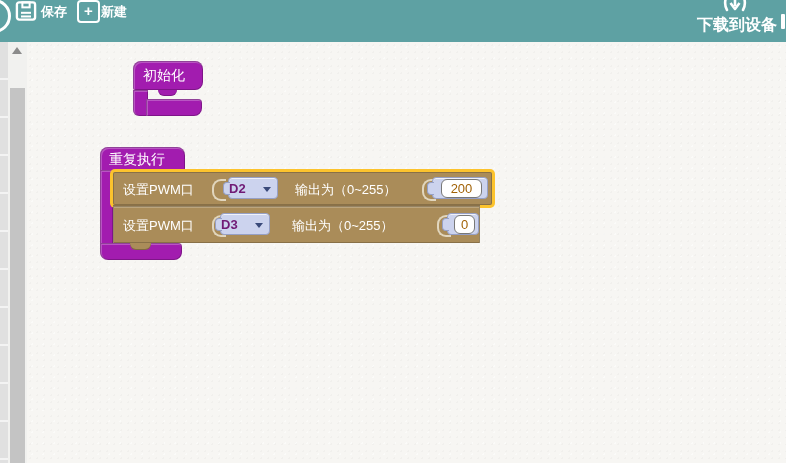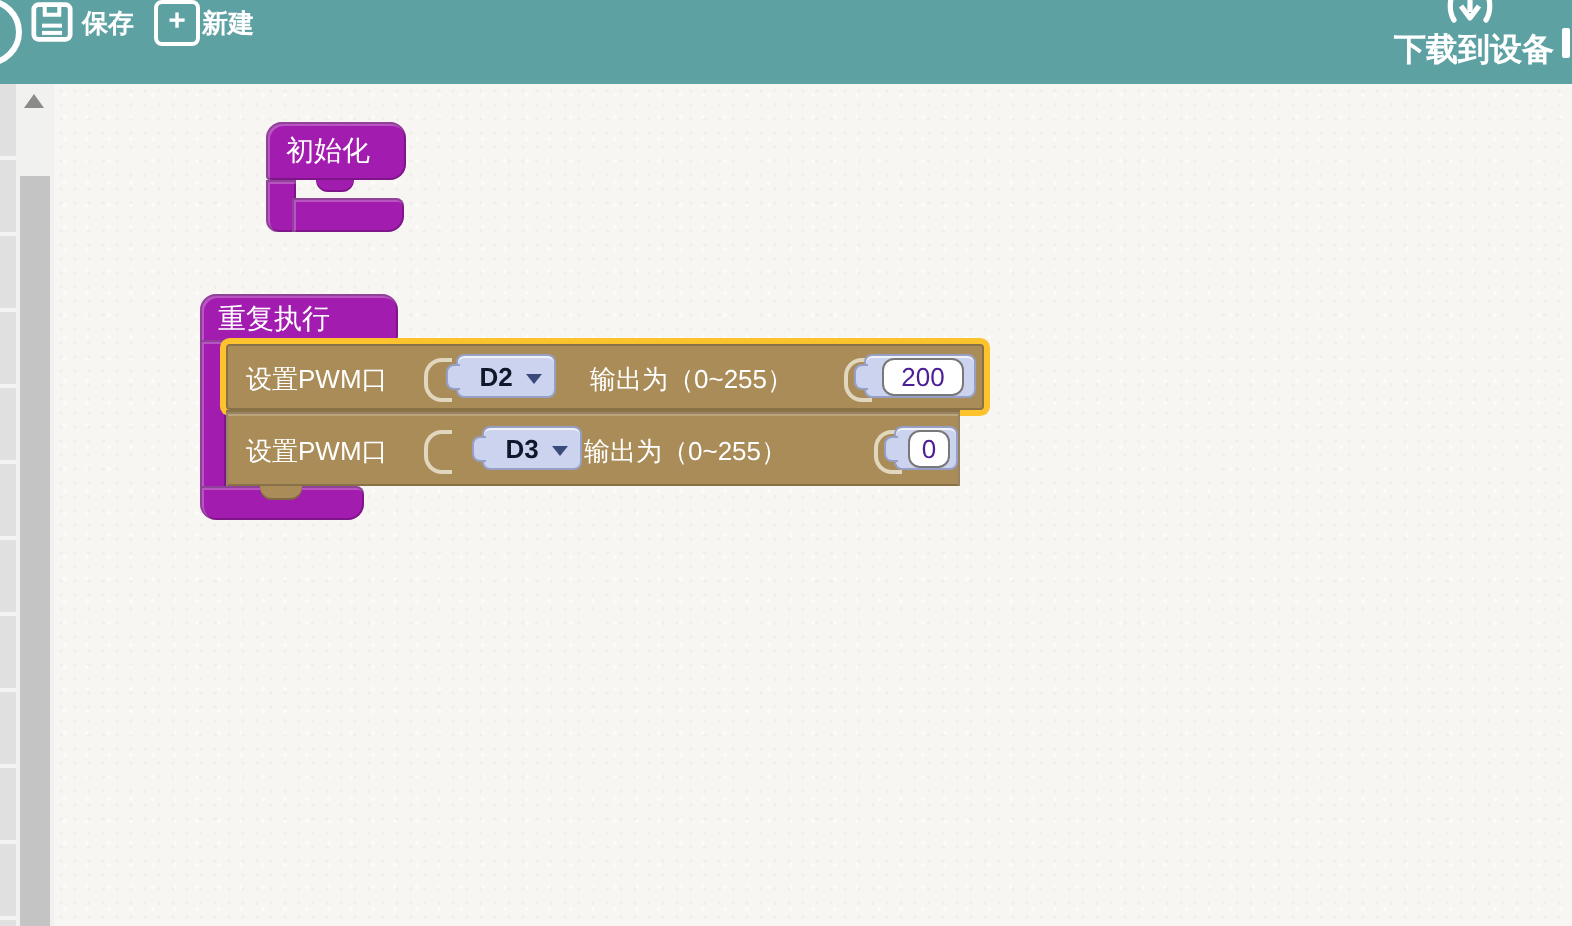--- a/index.html
+++ b/index.html
@@ -50,48 +50,48 @@
   .green{background:#a21caf;box-shadow:inset 0 0 0 1px rgba(0,0,0,0.22), inset 1px 1px 0 1px rgba(255,255,255,0.25);}
   .brown{background:#aa8c59;box-shadow:inset 0 0 0 1px rgba(0,0,0,0.2), inset 0 1px 0 1px rgba(255,255,255,0.22);text-decoration:underline;}
   .blk-label{color:#fff;font-size:13px;white-space:nowrap;position:absolute;}
   .piece{position:absolute;}
   
   .init-bar{left:133px;top:61px;width:70px;height:29px;border-radius:8px 8px 8px 2px;}
   .init-bump{left:158px;top:90px;width:19px;height:6px;border-radius:0 0 6px 6px;box-shadow:inset 0 -1px 0 0 rgba(0,0,0,0.22);}
   .init-spine{left:133px;top:90px;width:15px;height:26px;border-radius:0 0 0 6px;}
   .init-arm{left:146px;top:99px;width:56px;height:17px;border-radius:0 4px 8px 0;}
   
-  .rep-head{left:100px;top:147px;width:99px;height:25px;border-radius:8px 8px 4px 0;}
+  .rep-head{left:100px;top:147px;width:85px;height:25px;border-radius:8px 8px 4px 0;}
   .rep-spine{left:100px;top:170px;width:13px;height:74px;}
   .rep-arm{left:100px;top:243px;width:82px;height:17px;border-radius:0 4px 8px 8px;}
   
   .pwm-row{position:absolute;left:113px;}
   .row-a{top:172px;width:379px;height:33px;border-radius:2px;box-shadow:inset 0 0 0 1px rgba(0,0,0,0.2),0 0 0 3px #fcc32d;}
   .row-b{top:205px;width:367px;height:38px;border-top:1px solid rgba(0,0,0,0.18);box-sizing:border-box;}
   .row-b-tab{left:130px;top:243px;width:21px;height:7px;border-radius:0 0 6px 6px;box-shadow:inset 0 -1px 0 0 rgba(0,0,0,0.25);}
   .socket{
     position:absolute;width:12px;height:18px;
     border:2px solid #e8dfc9;border-right:none;border-radius:9px 0 0 9px;opacity:.9;
   }
   .field{
     position:absolute;height:22px;background:#ccd3ee;border:1px solid #96a0c6;
     border-radius:4px;box-sizing:border-box;box-shadow:inset 0 1px 0 rgba(255,255,255,0.7);
   }
   .field .nub{
     position:absolute;left:-6px;top:4px;width:7px;height:13px;background:#ccd3ee;
     border:1px solid #96a0c6;border-right:none;border-radius:4px 0 0 4px;box-sizing:border-box;
   }
-  .dd-text{position:absolute;left:0;top:0;width:38px;height:100%;line-height:21px;text-align:center;
-    color:#0f172a;font-size:13px;font-weight:bold;}
+  .dd-text{position:absolute;left:0;top:0;width:38px;height:100%;line-height:21px;
+    color:#701a75;font-size:13px;font-weight:bold;}
   .dd-arrow{position:absolute;right:6px;top:9px;width:0;height:0;
     border-left:4px solid transparent;border-right:4px solid transparent;border-top:5px solid #3a4a7a;}
   .num-input{
     position:absolute;top:1px;height:19px;background:#fff;border:1px solid #787878;
     border-radius:6px;box-sizing:border-box;text-align:center;line-height:17px;
-    color:#4c1d95;font-size:13px;
+    color:#a16207;font-size:13px;
   }
   svg{display:block;}
 </style>
 </head>
 <body>
 
 <div id="app">
 
   <div class="toolbar">
     <div class="circle-frag"></div>
@@ -159,21 +159,21 @@
     <div class="socket" style="left:309px;top:7px;"></div>
     <div class="field" style="left:319px;top:5px;width:56px;">
       <div class="nub"></div>
       <div class="num-input" style="left:8px;width:41px;">200</div>
     </div>
   </div>
 
   <div class="pwm-row brown row-b">
     <span class="blk-label" style="left:10px;top:11px;">设置PWM口</span>
     <div class="socket" style="left:99px;top:9px;"></div>
-    <div class="field" style="left:128px;top:7px;width:50px;">
+    <div class="field" style="left:107px;top:7px;width:50px;">
       <div class="nub"></div>
       <span class="dd-text">D3</span>
       <div class="dd-arrow"></div>
     </div>
     <span class="blk-label" style="left:179px;top:11px;">输出为（0~255）</span>
     <div class="socket" style="left:324px;top:9px;"></div>
     <div class="field" style="left:334px;top:7px;width:32px;">
       <div class="nub"></div>
       <div class="num-input" style="left:6px;width:21px;">0</div>
     </div>

